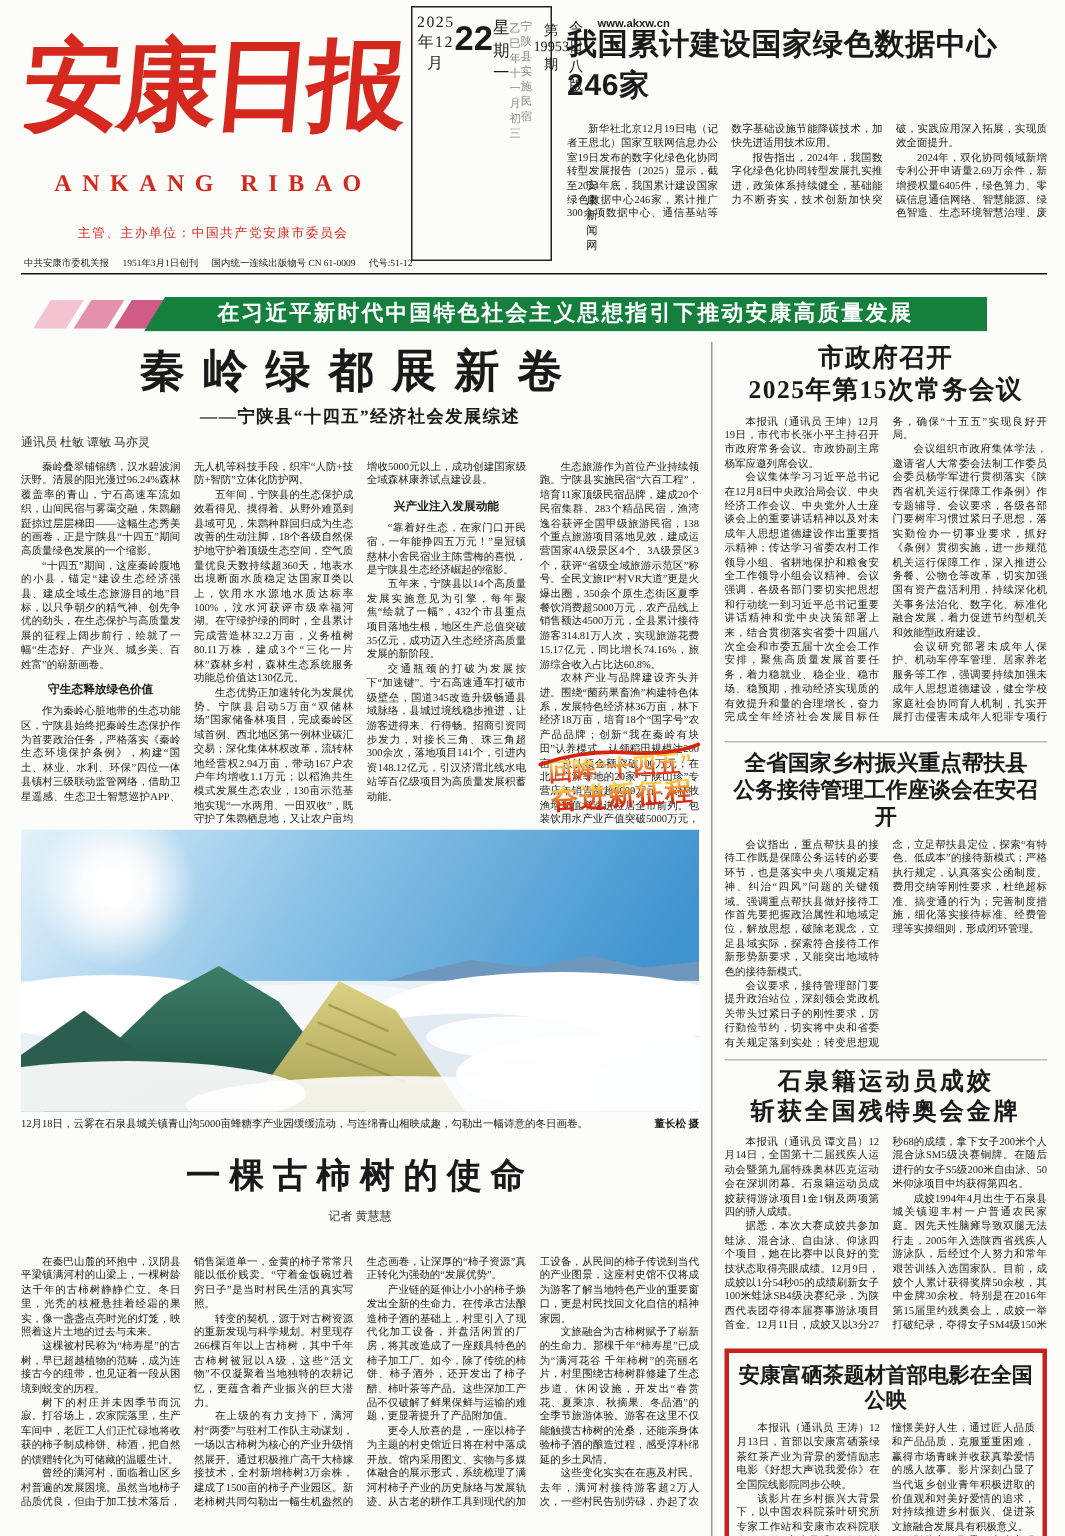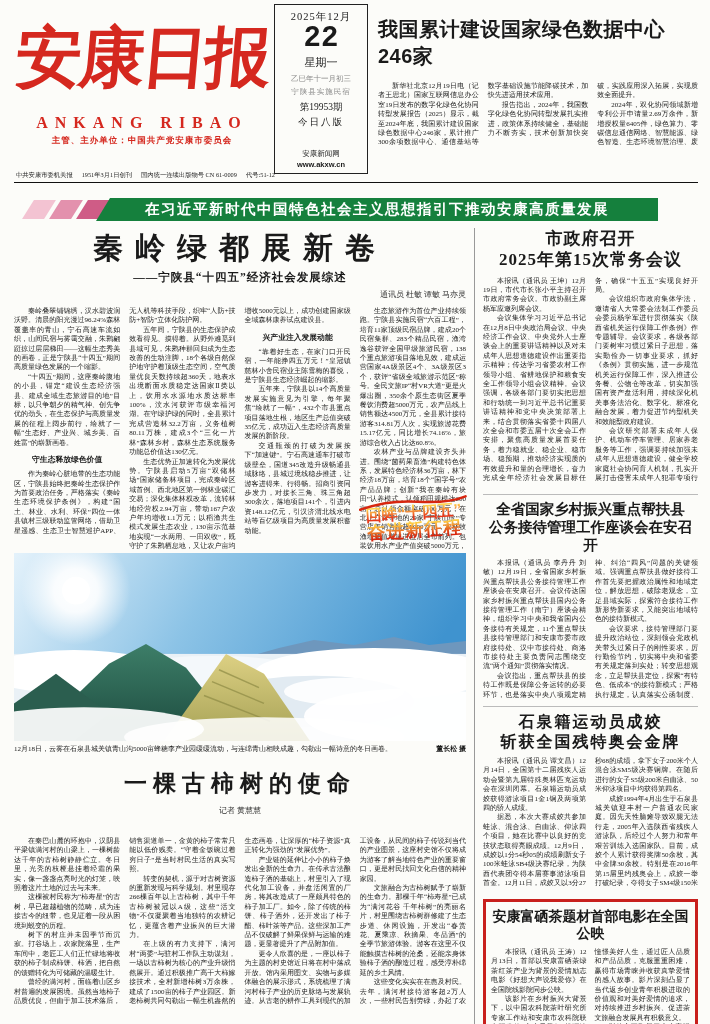--- a/index.html
+++ b/index.html
@@ -6,26 +6,26 @@
   .page{position:relative;width:710px;height:1024px;margin:0 auto;background:#fcfcf9;
         font-family:"Liberation Serif","DejaVu Serif",serif;color:#1a1a1a;overflow:hidden;}
   
   .header{position:absolute;top:4px;left:14px;right:12px;height:178px;display:flex;
           border-bottom:1.5px solid #111;}
   .mast{width:256px;display:flex;flex-direction:column;}
   .mast-title{font-size:66px;line-height:108px;font-weight:bold;color:#d5281f;
               letter-spacing:-3px;transform:skewX(-5deg);white-space:nowrap;
               font-family:"Liberation Serif",serif;text-align:center;}
   .mast-pinyin{color:#d5281f;font-weight:bold;font-size:16px;letter-spacing:7px;text-align:center;margin-top:2px;}
-  .mast-org{color:#d5281f;font-weight:bold;font-size:8.5px;text-align:center;margin-top:3px;letter-spacing:1px;}
+  .mast-org{color:#d5281f;font-weight:normal;font-size:8.5px;text-align:center;margin-top:18px;letter-spacing:1px;}
   .mast-foot{display:flex;gap:9px;font-size:6.3px;color:#222;margin-top:auto;padding:3px 0 2px 2px;white-space:nowrap;}
   .datebox{width:86px;border:1.5px solid #222;margin-left:4px;margin-bottom:8px;padding:5px 3px 4px;
-           text-align:center;display:flex;flex-direction:column;}
+           text-align:center;display:flex;flex-direction:row;}
   .db-ym{font-size:10.5px;letter-spacing:1px;}
-  .db-day{font-size:29px;font-weight:bold;line-height:30px;font-family:Liberation Mono, monospace;}
+  .db-day{font-size:23px;font-weight:bold;line-height:30px;font-family:Liberation Sans, sans-serif;}
   .db-week{font-size:11px;margin-top:1px;}
   .db-lunar{font-size:7.5px;color:#8a8a8a;margin-top:4px;}
   .db-pub{font-size:7.5px;color:#8a8a8a;margin-top:3px;letter-spacing:1px;}
   .db-issue{font-size:9.5px;margin-top:4px;}
   .db-pages{font-size:9.5px;margin-top:2px;letter-spacing:2px;}
   .db-site{font-size:7.5px;margin-top:auto;}
   .db-url{font-size:7.5px;font-weight:bold;margin-top:1px;font-family:"Liberation Sans",sans-serif;}
   .topnews{flex:1;margin-left:10px;padding-top:8px;}
   .topnews-headline{font-family:Liberation Sans, sans-serif;font-weight:900;
            font-size:20px;text-align:left;letter-spacing:0.5px;margin:4px 0 12px;}
@@ -42,21 +42,21 @@
       font-size:14.5px;line-height:23px;text-align:center;letter-spacing:1.5px;
       clip-path:polygon(14px 0,100% 0,100% 100%,0 100%);}
   
   .main{position:absolute;top:228px;left:14px;right:12px;bottom:0;display:flex;}
   .leftcol{width:452px;position:relative;}
   .rightcol{flex:1;border-left:1px solid #999;padding-left:8px;margin-left:8px;}
   
   .lead-headline{font-family:"Liberation Sans",sans-serif;font-weight:900;font-size:30px;
       letter-spacing:12px;text-align:center;line-height:36px;margin-top:2px;}
   .lead-sub{font-size:11.5px;font-weight:bold;text-align:center;margin-top:4px;letter-spacing:1px;}
-  .lead-byline{font-size:8px;text-align:right;color:#333;margin-top:4px;}
+  .lead-byline{font-size:8px;text-align:left;color:#333;margin-top:4px;}
   .lead-body{height:246px;overflow:hidden;columns:4;column-gap:9px;column-fill:auto;margin-top:7px;}
   
   .retro{position:absolute;left:336px;top:270px;width:128px;text-align:center;
          transform:rotate(-4deg);pointer-events:none;}
   .retro .swoosh{display:block;margin:0 auto -4px;}
   .retro .l1{font-family:"Liberation Sans",sans-serif;font-weight:900;font-size:16px;
       background:linear-gradient(180deg,#ffd24d 15%,#e8391b 75%);
       -webkit-background-clip:text;background-clip:text;color:transparent;
       display:block;line-height:17px;}
   .retro .l2{font-family:"Liberation Sans",sans-serif;font-weight:900;font-size:18px;letter-spacing:1px;
@@ -238,21 +238,20 @@
           <p>会议研究部署未成年人保护、机动车停车管理、居家养老服务等工作，强调要持续加强未成年人思想道德建设，健全学校家庭社会协同育人机制，扎实开展打击侵害未成年人犯罪专项行动，为未成年人健康成长营造良好环境。要聚焦解决停车供需矛盾，深入挖掘城镇公共空间潜力，科学合理配置停车资源，严格规范经营管理和停车秩序，更好满足群众合理停车需求。要积极应对人口老龄化，坚持以居家老年人服务需求为导向，充分激发政府、市场、社会、家庭等多元主体的积极性，不断优化资源配置，配套完善服务供给体系，促进养老服务高质量发展。会议还研究了其他事项。</p>
         </div>
 
       <hr class="rule">
 
       <div class="r-headline rural-headline">
         <div>全省国家乡村振兴重点帮扶县</div>
         <div>公务接待管理工作座谈会在安召开</div>
       </div>
       <div class="rural-body bodytext">
-          <p>本报讯（通讯员 李丹丹 刘敏）12月19日，全省国家乡村振兴重点帮扶县公务接待管理工作座谈会在安康召开。会议传达国家乡村振兴重点帮扶县国内公务接待管理工作（南宁）座谈会精神，组织学习中央和我省国内公务接待有关规定，11个重点帮扶县接待管理部门和安康市委市政府接待处、汉中市接待处、商洛市接待处主要负责同志围绕交流“两个通知”贯彻落实情况。</p>
           <p>会议指出，重点帮扶县的接待工作既是保障公务运转的必要环节，也是落实中央八项规定精神、纠治“四风”问题的关键领域。强调重点帮扶县做好接待工作首先要把握政治属性和地域定位，解放思想，破除老观念，立足县域实际，探索符合接待工作新形势新要求，又能突出地域特色的接待新模式。</p>
           <p>会议要求，接待管理部门要提升政治站位，深刻领会党政机关带头过紧日子的刚性要求，厉行勤俭节约，切实将中央和省委有关规定落到实处；转变思想观念，立足帮扶县定位，探索“有特色、低成本”的接待新模式；严格执行规定，认真落实公函制度、费用交纳等刚性要求，杜绝超标准、搞变通的行为；完善制度措施，细化落实接待标准、经费管理等实操细则，形成闭环管理。</p>
         </div>
 
       <hr class="rule">
 
       <div class="r-headline ath-headline">
         <div>石泉籍运动员成姣</div>
         <div>斩获全国残特奥会金牌</div>
       </div>

